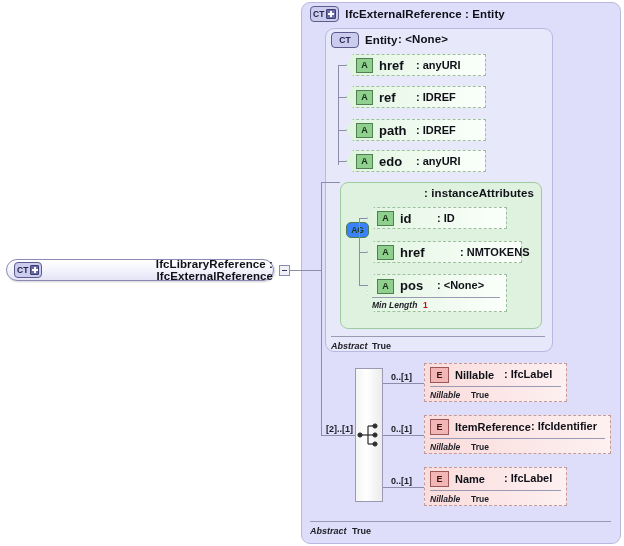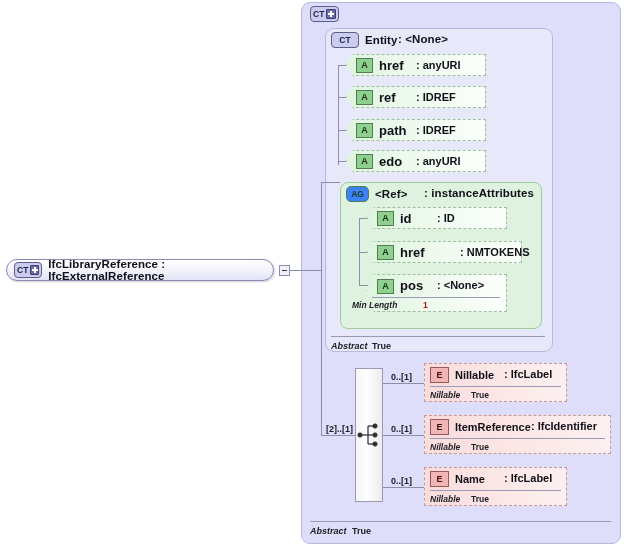--- a/index.html
+++ b/index.html
@@ -1,18 +1,18 @@
 <!DOCTYPE html>
 <html><head>
 <meta charset="utf-8">
 <style>
   html,body{margin:0;padding:0;background:#ffffff;}
   body{width:624px;height:546px;position:relative;overflow:hidden;
        font-family:"Liberation Sans",sans-serif;-webkit-font-smoothing:antialiased;}
-  .abs{position:absolute;}
+  .abs{position:absolute;text-align:right;}
 
   
   #outer-container{
     left:301px;top:2px;width:320px;height:542px;
     background:#dedefa;border:1px solid #b9b9e0;border-radius:9px;
     box-sizing:border-box;
   }
   
   #entity-container{
     left:325px;top:28px;width:228px;height:324px;
@@ -44,21 +44,21 @@
   .ico-ct .plusbox:before,.ico-ct .plusbox:after{
     content:"";position:absolute;background:#ffffff;
   }
   .ico-ct .plusbox:before{left:1px;top:3px;width:6px;height:1.5px;}
   .ico-ct .plusbox:after{left:3px;top:1px;width:1.5px;height:6px;}
 
   
   .ico-ag{
     display:inline-flex;align-items:center;justify-content:center;
     width:21px;height:14px;border:1px solid #4f7f4f;border-radius:5px;
-    background:#3b82f6;font-size:8.5px;font-weight:bold;color:#1d3d1d;line-height:1;
+    background:#3b82f6;font-size:8.5px;font-weight:bold;color:#1d3d1d;line-height:1;margin-top:36px;
   }
   
   .ico-a{
     display:inline-flex;align-items:center;justify-content:center;
     width:15px;height:13px;border:1px solid #4f7f4f;
     background:#8fd08f;font-size:9px;font-weight:bold;color:#173017;line-height:1;
   }
   
   .ico-e{
     display:inline-flex;align-items:center;justify-content:center;
@@ -127,20 +127,21 @@
 </head>
 <body>
 
 <div class="abs" id="outer-container"></div>
 
 <div class="abs hdr" style="left:310px;top:6px;">
   <span class="ico-ct">
     <span>CT</span>
       <span class="plusbox"></span>
   </span>
+  <span class="hdr-title">IfcExternalReference : Entity</span>
 </div>
 
 <div class="abstract-sep" style="left:310px;top:521px;width:301px;"></div>
 <div class="abstract-lbl" style="left:310px;top:526px;">Abstract</div>
 <div class="abstract-val" style="left:352px;top:526px;">True</div>
 
 <div class="abs" id="entity-container"></div>
 
 <div class="abs hdr" style="left:331px;top:32px;">
   <span class="ico-ct">
@@ -224,21 +225,21 @@
 <div class="attr-type" style="left:460px;top:246px;">: NMTOKENS</div>
 
 <div class="abs attr-box" style="left:367px;top:274px;width:140px;height:38px;align-items:flex-start;padding-top:3px;clip-path:polygon(7px 0,100% 0,100% 100%,7px 100%,0 50%);">
   <span class="ico-a" style="margin-top:1px;">
       <span>A</span>
     </span>
   <span class="attr-name">pos</span>
 </div>
 <div class="attr-type" style="left:437px;top:279px;">: &lt;None&gt;</div>
 <div class="facet-sep" style="left:372px;top:297px;width:128px;"></div>
-<div class="facet-label" style="left:352px;top:300px;">Min Length</div>
+<div class="facet-label" style="left:372px;top:300px;">Min Length</div>
 <div class="facet-val num" style="left:423px;top:300px;">1</div>
 
 <div class="abs" id="root-node">
   <span class="ico-ct">
     <span>CT</span>
       <span class="plusbox"></span>
   </span>
   <span class="hdr-title">IfcLibraryReference : IfcExternalReference</span>
 </div>
 <div class="abs" id="root-minus"></div>

